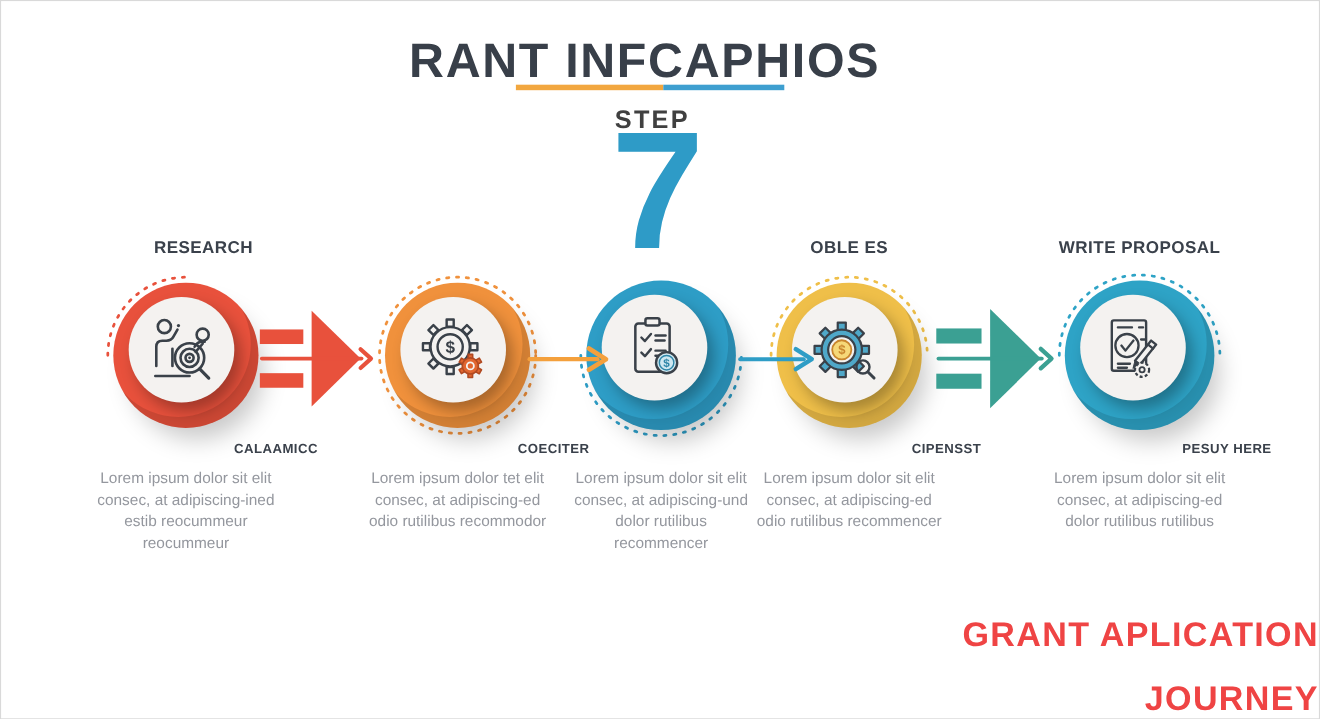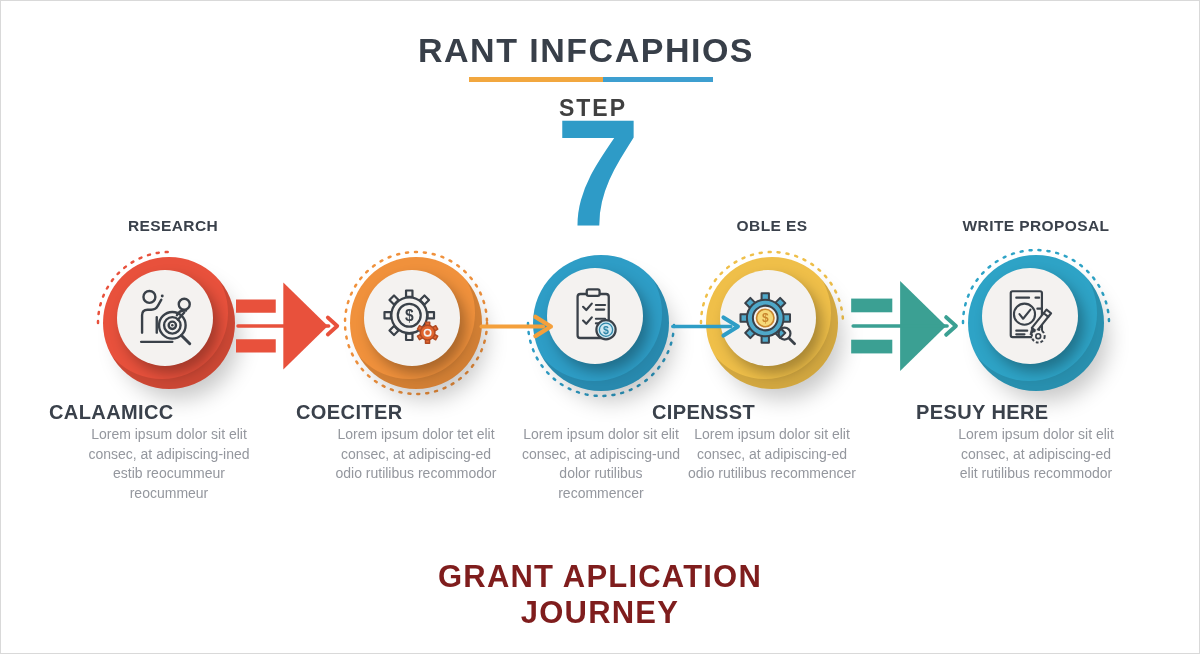--- a/index.html
+++ b/index.html
@@ -4,21 +4,21 @@
 <style>
   * { margin:0; padding:0; box-sizing:border-box; }
   html,body { background:#ffffff; font-family:"Liberation Sans", sans-serif; }
   .canvas {
     position:relative; width:1200px; height:654px; background:#ffffff;
     border:1px solid #d9d9d9; overflow:hidden;
   }
   
   .main-title {
     position:absolute; top:30px; left:585px; transform:translateX(-50%);
-    font-size:34px; font-weight:bold; color:#383F49; letter-spacing:1.5px; white-space:nowrap;
+    font-size:44px; font-weight:bold; color:#383F49; letter-spacing:1.5px; white-space:nowrap;
   }
   .title-underline {
     position:absolute; top:76px; left:468px; width:244px; height:5px; display:flex;
   }
   .title-underline span { height:100%; }
   .underline-left  { width:55%; }
   .underline-right { width:45%; }
   .step-word {
     position:absolute; top:94px; left:592px; transform:translateX(-50%);
     font-size:23px; font-weight:bold; color:#404040; letter-spacing:2px;
@@ -26,64 +26,64 @@
   .step-number {
     position:absolute; top:96px; left:597px; transform:translateX(-50%);
     font-size:152px; line-height:1; font-weight:bold; color:#2E9BC7;
   }
   
   .col-label {
     position:absolute; top:216px; width:240px; text-align:center;
     font-size:15.5px; font-weight:bold; color:#3A414B; letter-spacing:.4px;
   }
   .sub-label {
-    position:absolute; top:400px; width:240px; text-align:left;
-    font-size:20px; font-weight:bold; color:#3A414B; letter-spacing:.4px;
+    position:absolute; top:400px; width:240px; text-align:right;
+    font-size:12px; font-weight:bold; color:#3A414B; letter-spacing:.4px;
   }
   .desc {
     position:absolute; top:424px; width:170px; text-align:center;
     font-size:14px; line-height:1.4; color:#94979E;
   }
   .desc span { display:block; }
   .circle {
     position:absolute; width:132px; height:132px; border-radius:50%;
     box-shadow: inset -7px -10px 0 rgba(0,0,0,.12), 10px 16px 22px -6px rgba(0,0,0,.22);
   }
   .circle.big { width:136px; height:136px; }
   .inner {
     position:absolute; left:14px; top:13px; width:96px; height:96px; border-radius:50%;
     background:#F4F2F0; box-shadow: 6px 8px 14px rgba(0,0,0,.30);
     display:flex; align-items:center; justify-content:center;
   }
   .inner svg { width:66px; height:66px; }
   .arc { position:absolute; pointer-events:none; }
   
-  #lbl-1 {left:52px;}  #lbl-2 {left:295px;} #lbl-4 {left:651px;} #lbl-5 {left:915px;}
+  #lbl-1 {left:64px;}  #lbl-2 {left:295px;} #lbl-4 {left:651px;} #lbl-5 {left:915px;}
   #cir-1 {left:102px; top:256px;} #cir-2 {left:349px; top:256px;}
   #cir-3 {left:532px; top:254px;} #cir-4 {left:705px; top:256px;}
   #cir-5 {left:967px; top:254px;}
   #arc-1 {left:93px;  top:247px; width:150px; height:150px;}
   #arc-2 {left:340px; top:247px; width:150px; height:150px;}
   #arc-3 {left:523px; top:245px; width:154px; height:154px;}
   #arc-4 {left:696px; top:247px; width:150px; height:150px;}
   #arc-5 {left:958px; top:245px; width:154px; height:154px;}
   #sub-1 {left:48px;}  #sub-2 {left:295px;} #sub-3 {left:480px;} #sub-4 {left:651px;} #sub-5 {left:915px;}
   #dsc-1 {left:83px;}  #dsc-2 {left:330px;} #dsc-3 {left:515px;} #dsc-4 {left:686px;} #dsc-5 {left:950px;}
   
   .arrow { position:absolute; }
   #arw-1 {left:235px; top:278px; width:106px; height:94px;}
   #arw-2 {left:478px; top:312px; width:82px;  height:27px;}
   #arw-3 {left:670px; top:312px; width:76px;  height:27px;}
   #arw-4 {left:848px; top:278px; width:114px; height:94px;}
   
   .footer-title {
-    position:absolute; left:0; width:100%; text-align:center;
-    font-size:31px; font-weight:bold; color:#7f1d1d; letter-spacing:1.2px;
-  }
-  #foot-1 { top:558px; } #foot-2 { top:594px; }
+    position:absolute; left:0; width:100%; text-align:right;
+    font-size:31px; font-weight:bold; color:#ef4444; letter-spacing:1.2px;
+  }
+  #foot-1 { top:558px; } #foot-2 { top:616px; }
 </style>
 </head>
 <body>
 
 <div class="canvas">
 
   <div class="main-title">RANT INFCAPHIOS</div>
   <div class="title-underline">
     <span class="underline-left" style="background: rgb(242, 167, 63);"></span>
     <span class="underline-right" style="background: rgb(62, 159, 208);"></span>
@@ -294,19 +294,19 @@
   <div class="desc" id="dsc-4">
     <span>Lorem ipsum dolor sit elit</span>
     <span>consec, at adipiscing-ed</span>
     <span>odio rutilibus recommencer</span>
   </div>
 
   <div class="sub-label" id="sub-5">PESUY HERE</div>
   <div class="desc" id="dsc-5">
     <span>Lorem ipsum dolor sit elit</span>
     <span>consec, at adipiscing-ed</span>
-    <span>elit rutilibus recommodor</span>
+    <span>dolor rutilibus rutilibus</span>
   </div>
 
   <div class="footer-title" id="foot-1">GRANT APLICATION</div>
   <div class="footer-title" id="foot-2">JOURNEY</div>
 
 </div>
 
 </body></html>

